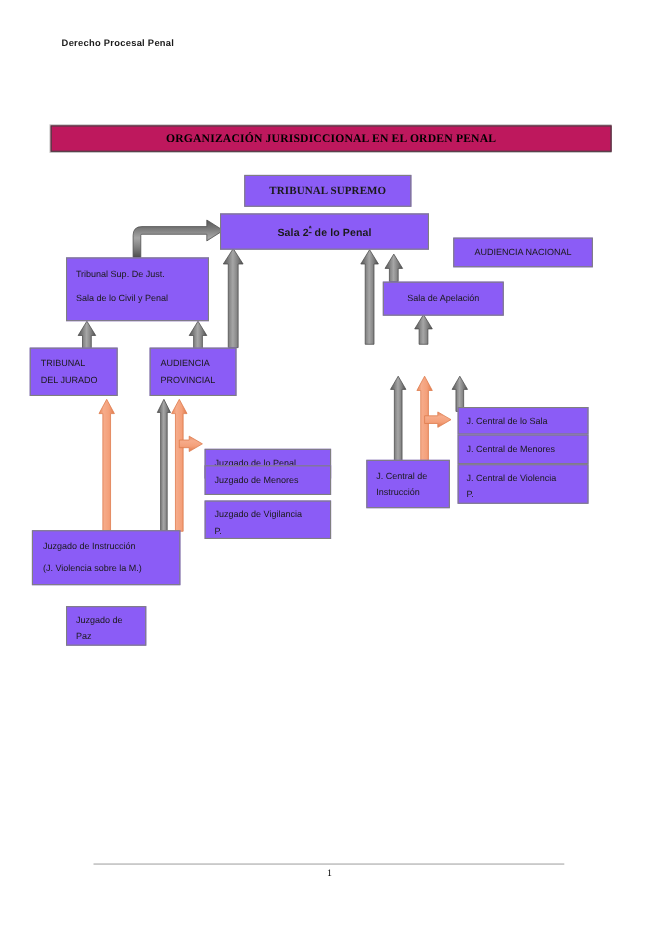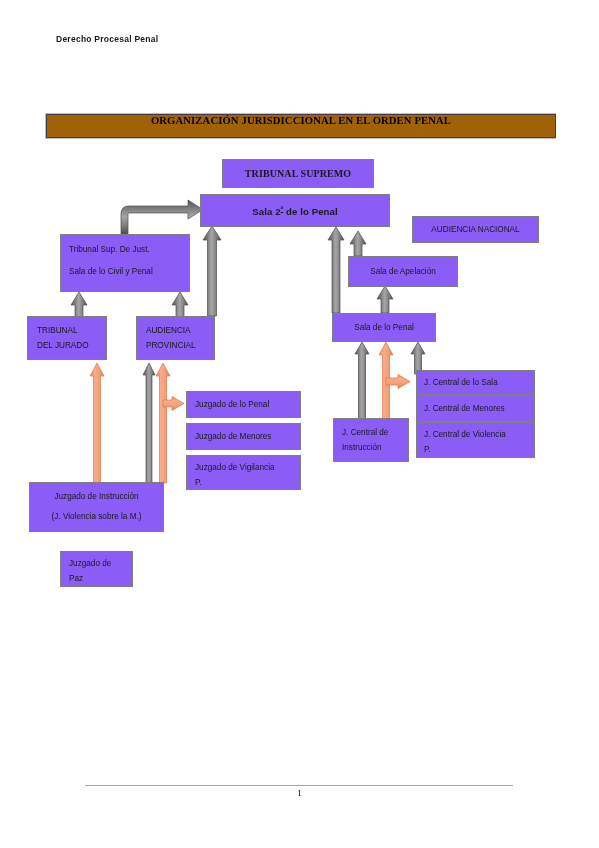--- a/index.html
+++ b/index.html
@@ -10,22 +10,22 @@
   .page{position:absolute;inset:0;width:599px;height:848px;}
 
   
   .runhead{position:absolute;left:56px;top:34px;font-size:8.5px;
            font-weight:bold;letter-spacing:.25px;color:#1a1a1a;}
 
   
   .title-outer{position:absolute;left:45px;top:113px;width:511px;height:26px;
                border:1px solid #bfbfbf;box-sizing:border-box;background:#fff;}
   .title-inner{position:absolute;left:46px;top:114px;width:510px;height:24px;
-               border:1px solid #404040;box-sizing:border-box;background:#a16207;
-               display:flex;justify-content:center;}
+               border:1px solid #404040;box-sizing:border-box;background:#be185d;
+               display:flex;align-items:center;justify-content:center;}
   .title-inner span{font-family:"Liberation Serif",serif;font-weight:bold;
                font-size:10.6px;letter-spacing:.15px;color:#000;}
 
   
   .box{position:absolute;box-sizing:border-box;background:#8b5cf6;
        border:1px solid #7f7f7f;z-index:5;}
 
   .box.pad{padding:5px 7px;}
   .lbl{display:block;font-size:8.2px;line-height:15px;color:#1a1a1a;
        white-space:nowrap;}
@@ -177,38 +177,35 @@
 
   <div class="box pad" style="left:136px;top:316px;width:79px;height:44px;padding:6px 9px;">
     <span class="lbl">AUDIENCIA</span>
     <span class="lbl">PROVINCIAL</span>
   </div>
 
   <div class="box ctr" style="left:348px;top:256px;width:110px;height:31px;">
     <span class="lbl">Sala de Apelación</span>
   </div>
 
-  <div class="box ctr" style="left:332px;top:313px;width:104px;height:29px;">
-    <span class="lbl">Sala de lo Penal</span>
-  </div>
-
-  <div class="box pad" style="left:186px;top:391px;width:115px;height:27px;padding:5px 8px;">
+
+  <div class="box pad" style="left:186px;top:408px;width:115px;height:27px;padding:5px 8px;">
     <span class="lbl">Juzgado de lo Penal</span>
   </div>
 
   <div class="box pad" style="left:186px;top:423px;width:115px;height:27px;padding:5px 8px;">
     <span class="lbl">Juzgado de Menores</span>
   </div>
 
   <div class="box pad" style="left:186px;top:455px;width:115px;height:35px;padding:4px 8px;">
     <span class="lbl">Juzgado de Vigilancia</span>
     <span class="lbl">P.</span>
   </div>
 
-  <div class="box pad" style="left:29px;top:482px;width:135px;height:50px;padding:6px 9px;text-align:center;">
+  <div class="box pad" style="left:29px;top:482px;width:135px;height:50px;padding:6px 9px;">
     <span class="lbl">Juzgado de Instrucción</span>
     <span class="lbl" style="margin-top:5px;">(J. Violencia sobre la M.)</span>
   </div>
 
   <div class="box pad" style="left:60px;top:551px;width:73px;height:36px;padding:4px 8px;">
     <span class="lbl">Juzgado de</span>
     <span class="lbl">Paz</span>
   </div>
 
   <div class="box pad" style="left:333px;top:418px;width:76px;height:44px;padding:6px 8px;">

